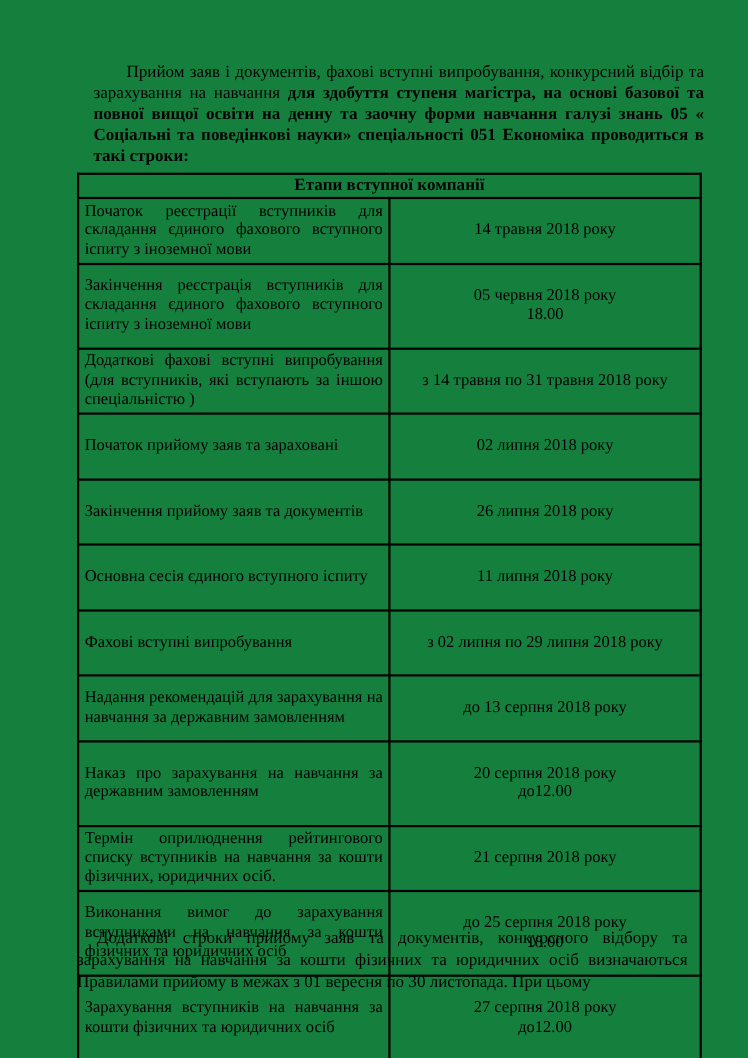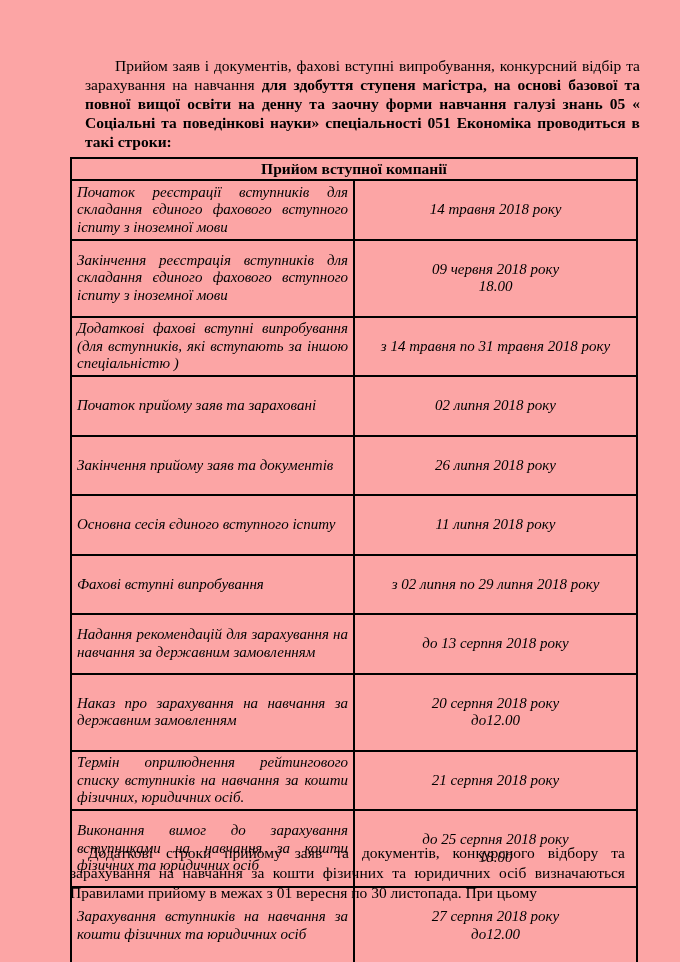--- a/index.html
+++ b/index.html
@@ -4,21 +4,21 @@
 <style>
   html, body {
     margin: 0;
     padding: 0;
     background: #ffffff;
   }
   .doc {
     position: relative;
     width: 680px;
     height: 962px;
-    background: #fca5a5;
+    background: #15803d;
     color: #000000;
     font-family: "Liberation Serif", serif;
     overflow: hidden;
   }
   .intro {
     position: absolute;
     top: 56px;
     left: 85px;
     width: 555px;
     margin: 0;
@@ -44,21 +44,20 @@
     font-size: 15.5px;
     font-weight: bold;
     text-align: center;
     padding: 1px 4px;
     line-height: 18px;
   }
   table.stages td {
     font-size: 15px;
     line-height: 17.5px;
     vertical-align: middle;
-    font-style: italic;
   }
   td.stage {
     width: 53.3%;
     text-align: justify;
     padding: 2px 5px;
   }
   td.date {
     text-align: center;
     white-space: pre-line;
     padding: 20px 6px;
@@ -78,31 +77,31 @@
 </head>
 <body>
 
 <div class="doc">
 
   <p class="intro"><span>Прийом заяв і документів, фахові вступні випробування, конкурсний відбір та зарахування на навчання </span><span class="b">для здобуття ступеня магістра, на основі базової та повної вищої освіти на денну та заочну форми навчання галузі знань 05 « Соціальні та поведінкові науки» спеціальності 051 Економіка проводиться в такі строки:</span></p>
 
   <table class="stages">
     <thead>
       <tr>
-        <th colspan="2">Прийом вступної компанії</th>
+        <th colspan="2">Етапи вступної компанії</th>
       </tr>
     </thead>
     <tbody>
       <tr>
         <td class="stage">Початок реєстрації вступників для складання єдиного фахового вступного іспиту з іноземної мови</td>
         <td class="date">14 травня 2018 року</td>
       </tr>
       <tr>
         <td class="stage">Закінчення реєстрація вступників для складання єдиного фахового вступного іспиту з іноземної мови</td>
-        <td class="date">09 червня 2018 року
+        <td class="date">05 червня 2018 року
 18.00</td>
       </tr>
       <tr>
         <td class="stage">Додаткові фахові вступні випробування (для вступників, які вступають за іншою спеціальністю )</td>
         <td class="date">з 14 травня по 31 травня 2018 року</td>
       </tr>
       <tr>
         <td class="stage">Початок прийому заяв та зараховані</td>
         <td class="date">02 липня 2018 року</td>
       </tr>

